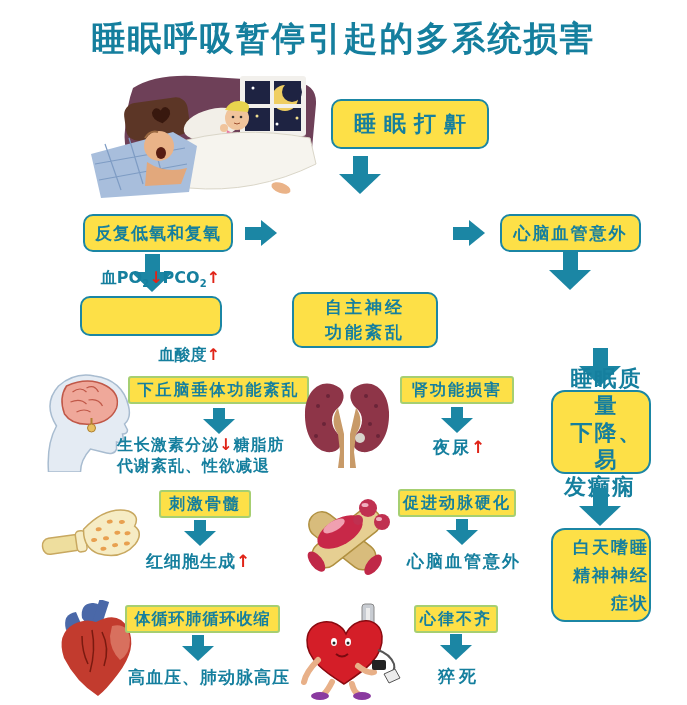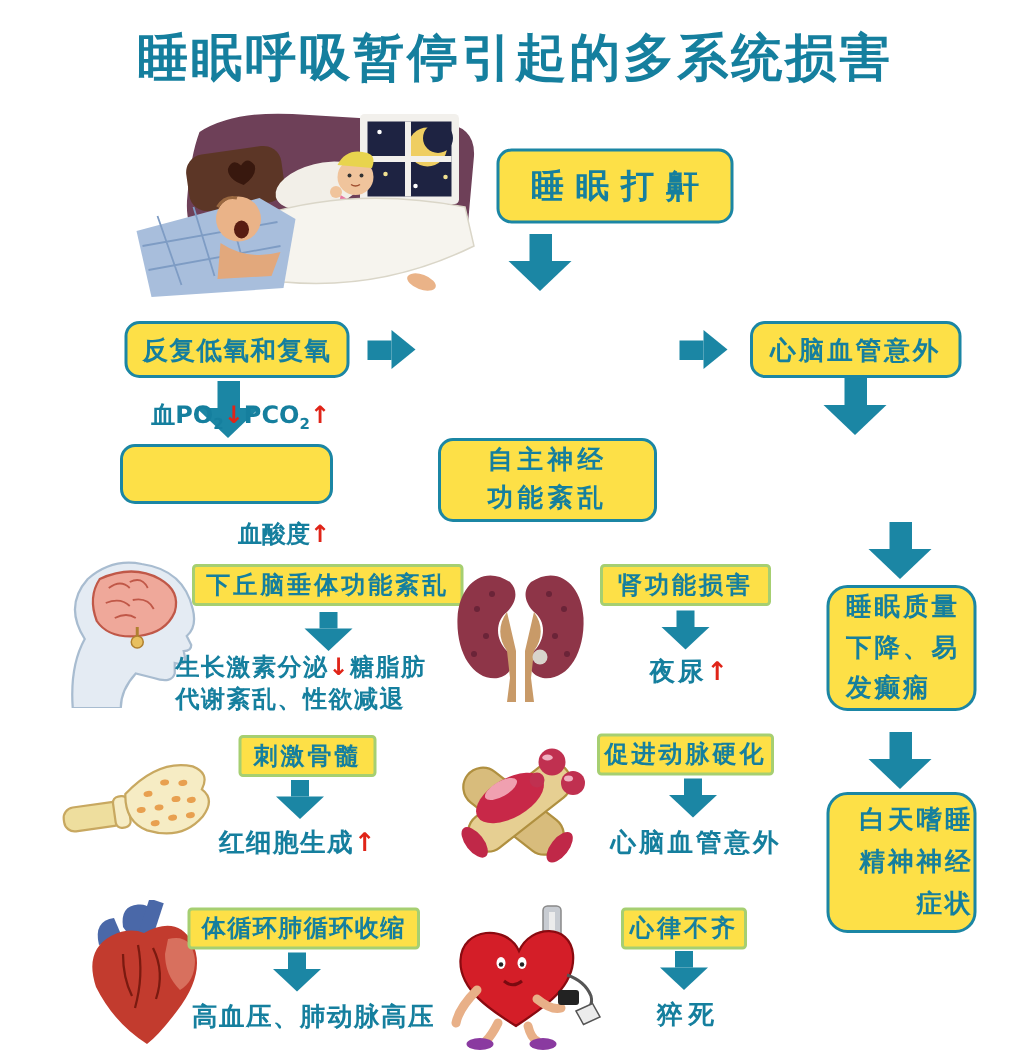--- a/index.html
+++ b/index.html
@@ -117,21 +117,21 @@
   </div>
   <div class="abs cream-box col" style="left:292px;top:292px;width:146px;height:56px;font-size:17px;line-height:25px;letter-spacing:3px;">
     <div>自主神经</div>
     <div>功能紊乱</div>
   </div>
 
   <div class="abs arr" style="left:579px;top:348px;">
     <div class="shaft"></div>
       <div class="head"></div>
   </div>
-  <div class="abs cream-box col" style="left:551px;top:390px;width:100px;height:84px;font-size:17px;line-height:27px;letter-spacing:2px;border-radius:14px;align-items:flex-start;padding-left:11px;">
+  <div class="abs cream-box col" style="left:551px;top:390px;width:100px;height:84px;font-size:22px;line-height:27px;letter-spacing:2px;border-radius:14px;align-items:flex-start;padding-left:11px;">
     <div>睡眠质量</div>
     <div>下降、易</div>
     <div>发癫痫</div>
   </div>
   <div class="abs arr" style="left:579px;top:488px;">
     <div class="shaft"></div>
       <div class="head"></div>
   </div>
   <div class="abs cream-box col" style="left:551px;top:528px;width:100px;height:94px;font-size:17px;line-height:28px;letter-spacing:2px;border-radius:14px;align-items:flex-end;padding-left:11px;">
     <div>白天嗜睡</div>

